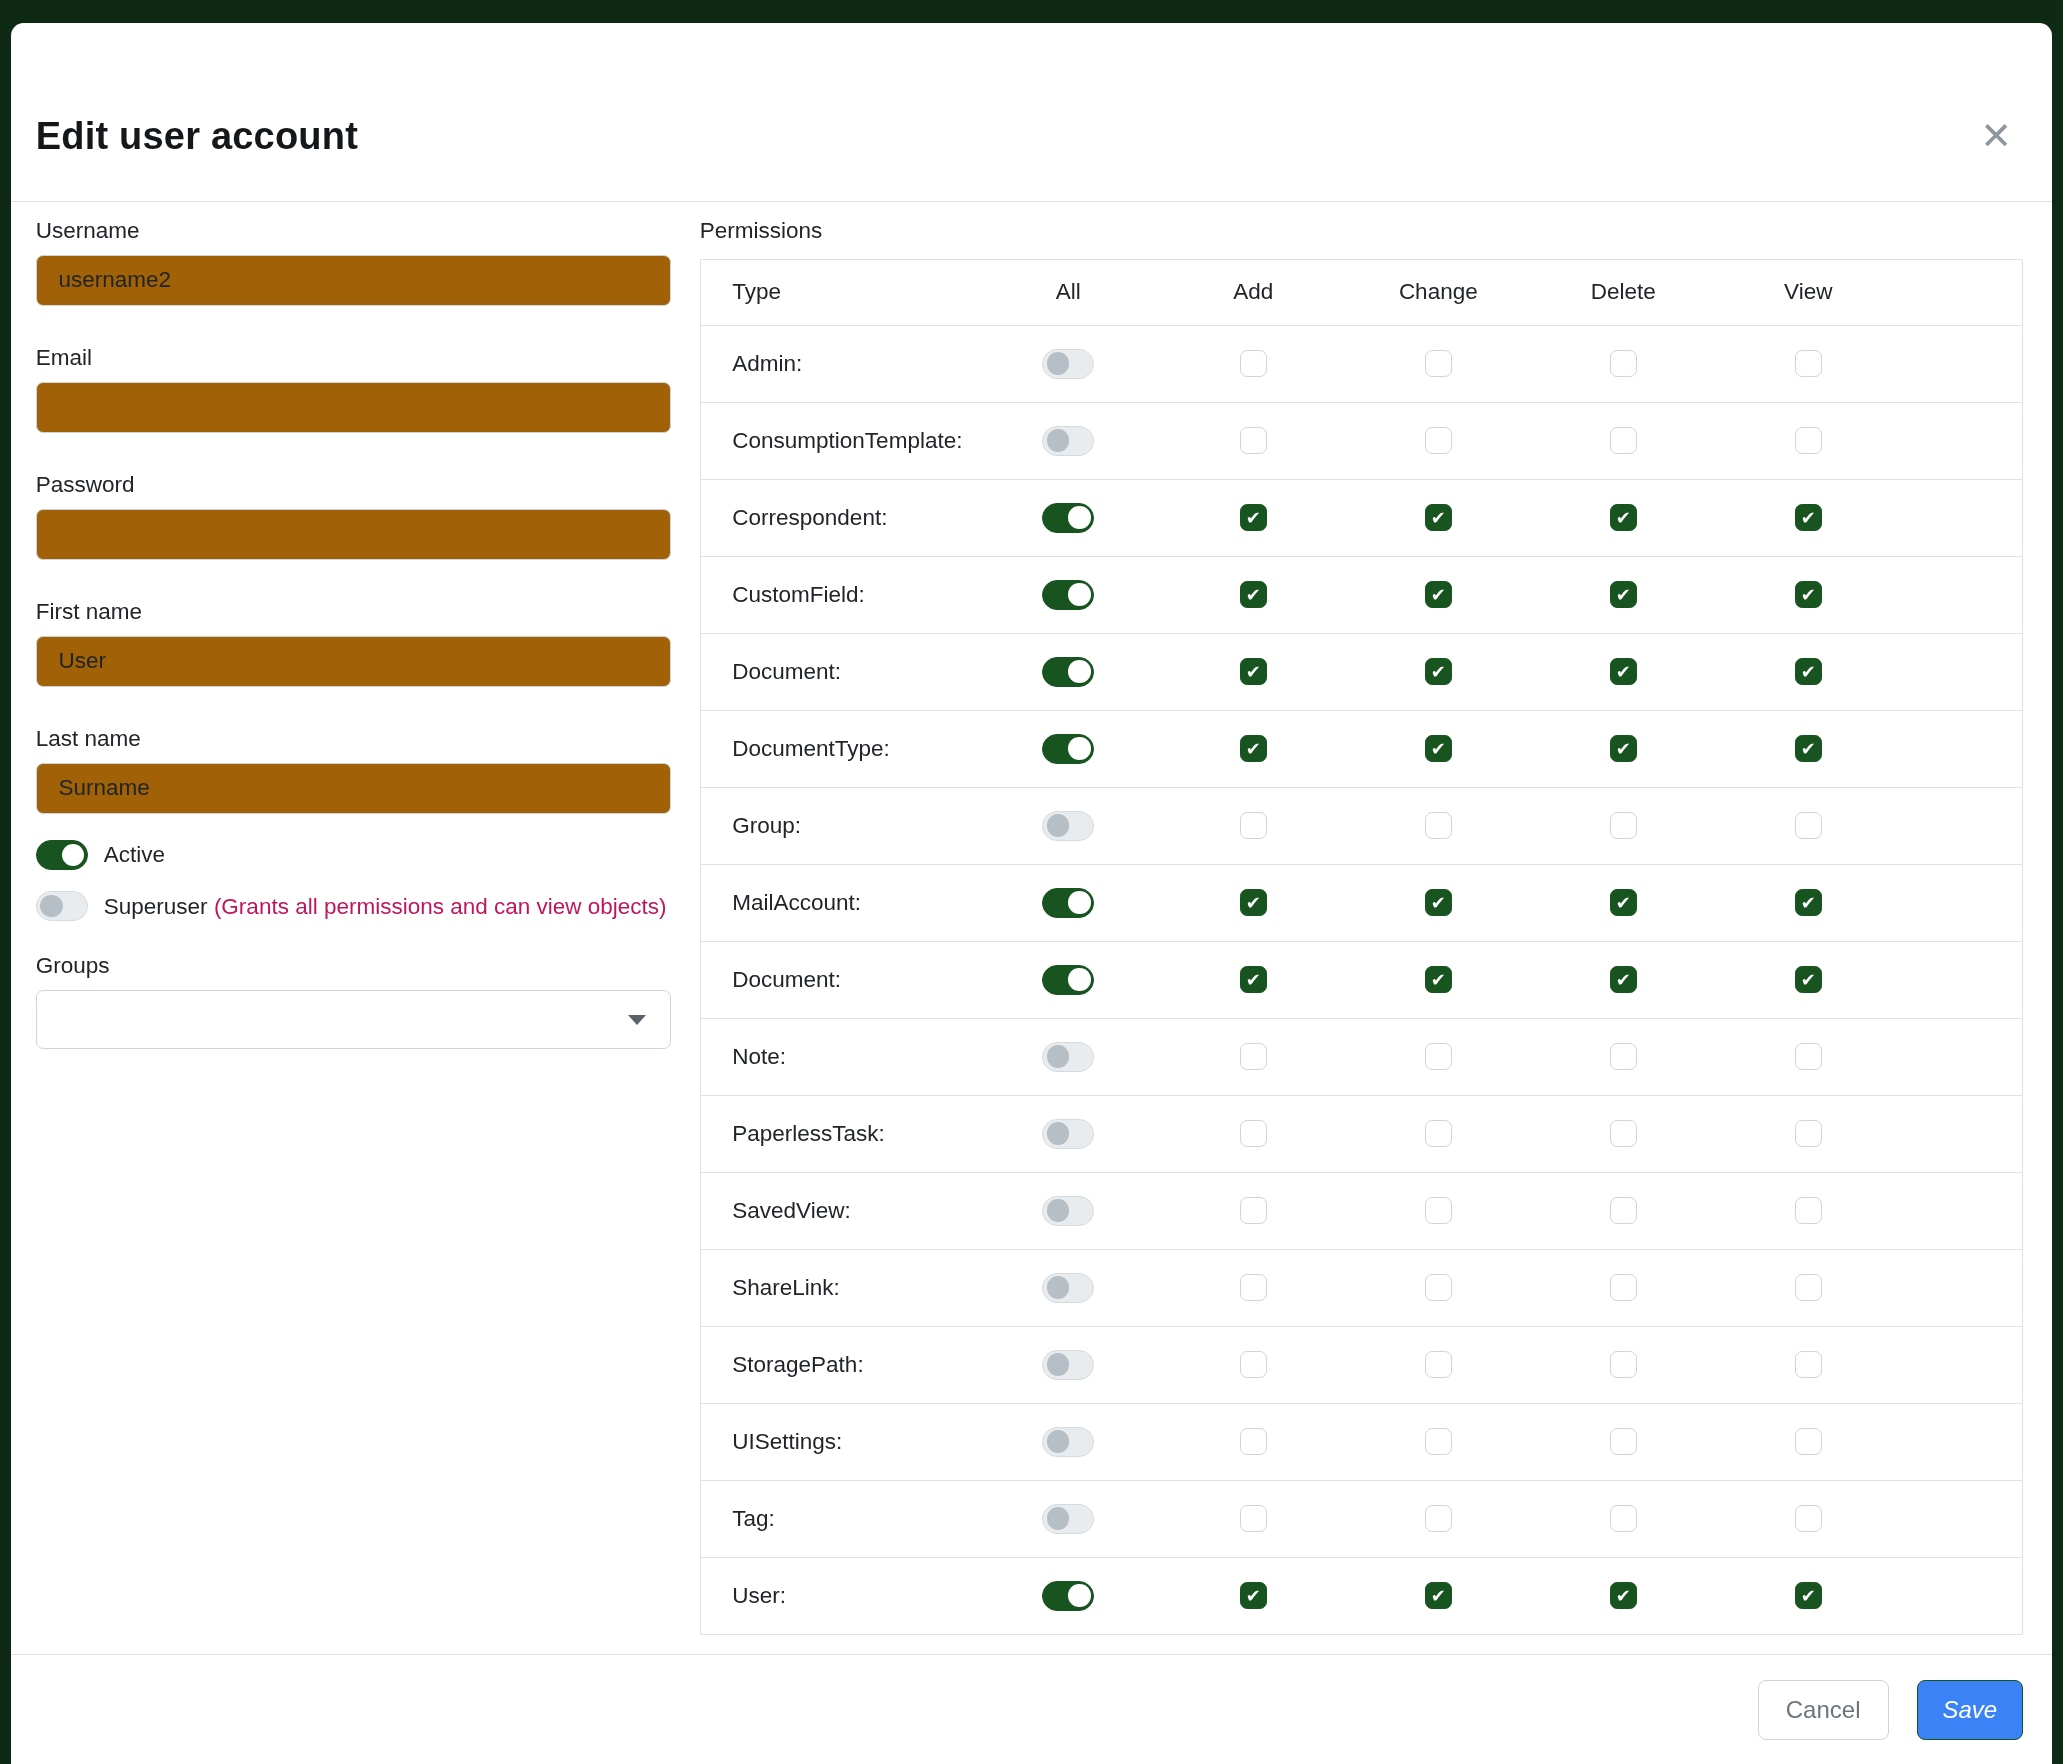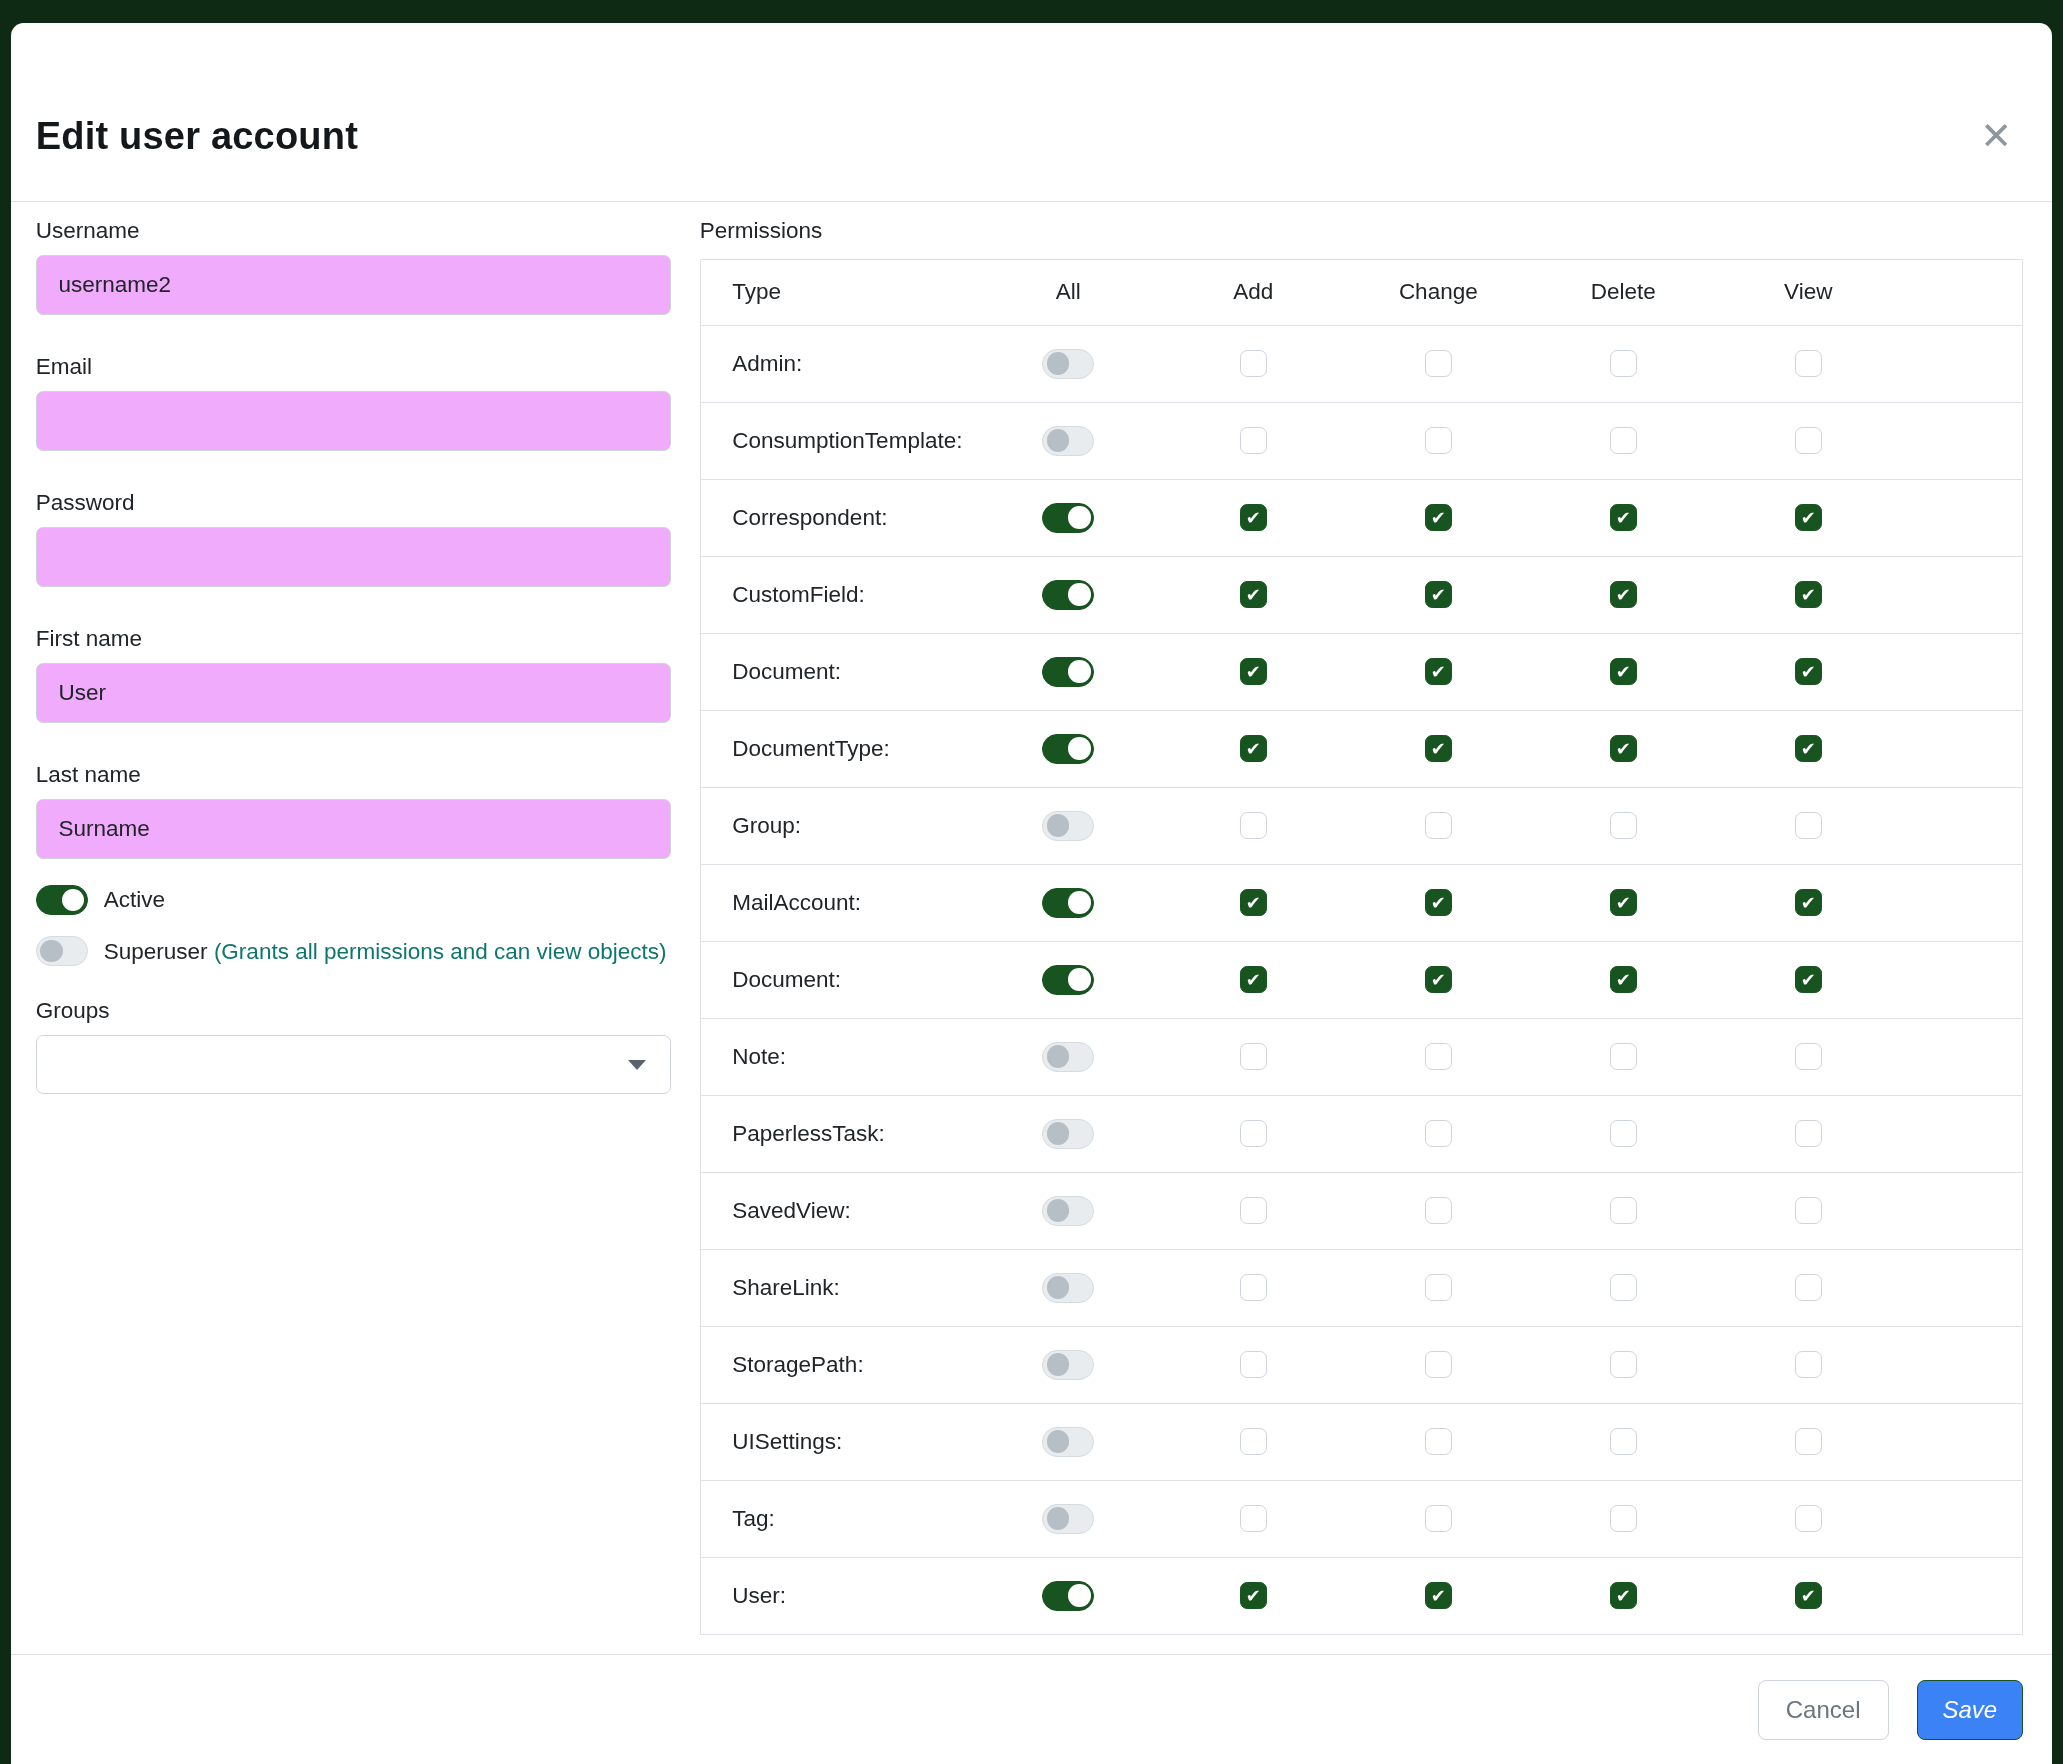--- a/index.html
+++ b/index.html
@@ -57,27 +57,27 @@
 
   .field-label {
     font-size: 22.5px;
     line-height: 31px;
     margin-bottom: 9px;
     color: #212529;
   }
   .text-input {
     display: block;
     width: 100%;
-    height: 60px;
+    height: 51px;
     border: 0.9px solid #ced4da;
     border-radius: 7.2px;
     padding: 0 21.6px;
     font-size: 22.5px;
     color: #212529;
-    background: #f0abfc;
+    background: #a16207;
     font-family: inherit;
     outline: none;
     margin-bottom: 36px;
   }
 
   .toggle {
     width: 52px; height: 30px;
     border-radius: 15.3px;
     background: #e9ecef;
     border: 0.9px solid #d6dbe0;
@@ -100,21 +100,21 @@
     align-items: flex-start;
     margin-top: 25px;
   }
   .switch-row.first { margin-top: 25px; }
   .switch-row .switch-text {
     margin-left: 16px;
     font-size: 22.5px;
     line-height: 32px;
     padding-top: 0;
   }
-  .switch-text .hint { color: #0f766e; }
+  .switch-text .hint { color: #be185d; }
 
   .groups-block { margin-top: 27px; }
   .select-box {
     width: 100%;
     height: 59px;
     border: 0.9px solid #ced4da;
     border-radius: 7.2px;
     background: #fff;
     position: relative;
     cursor: pointer;

